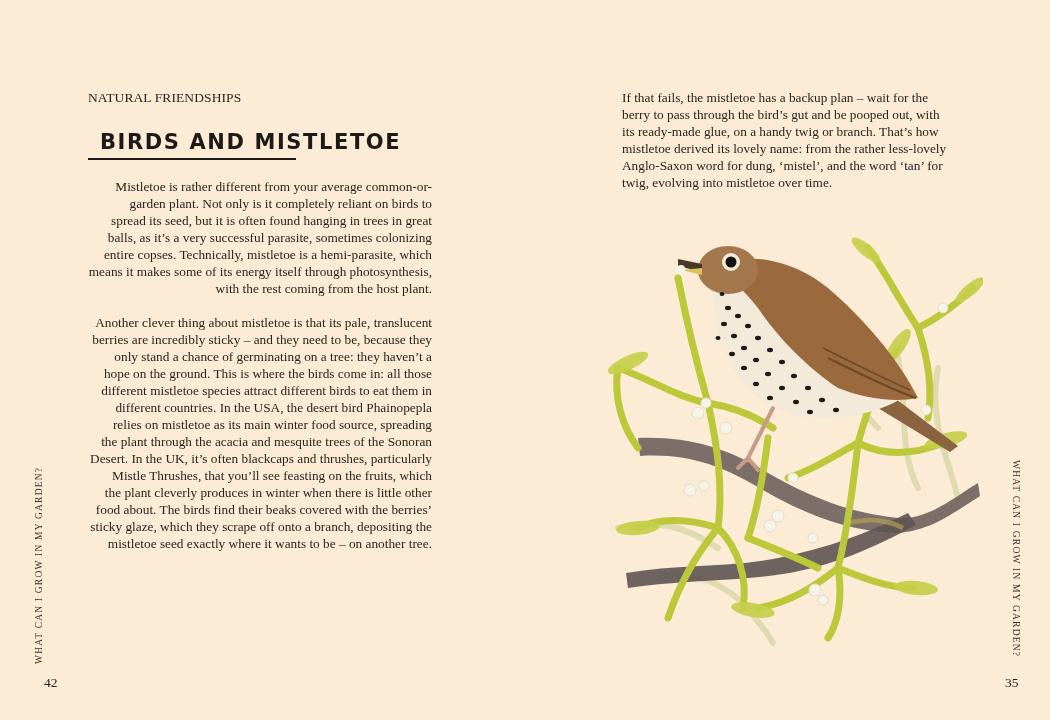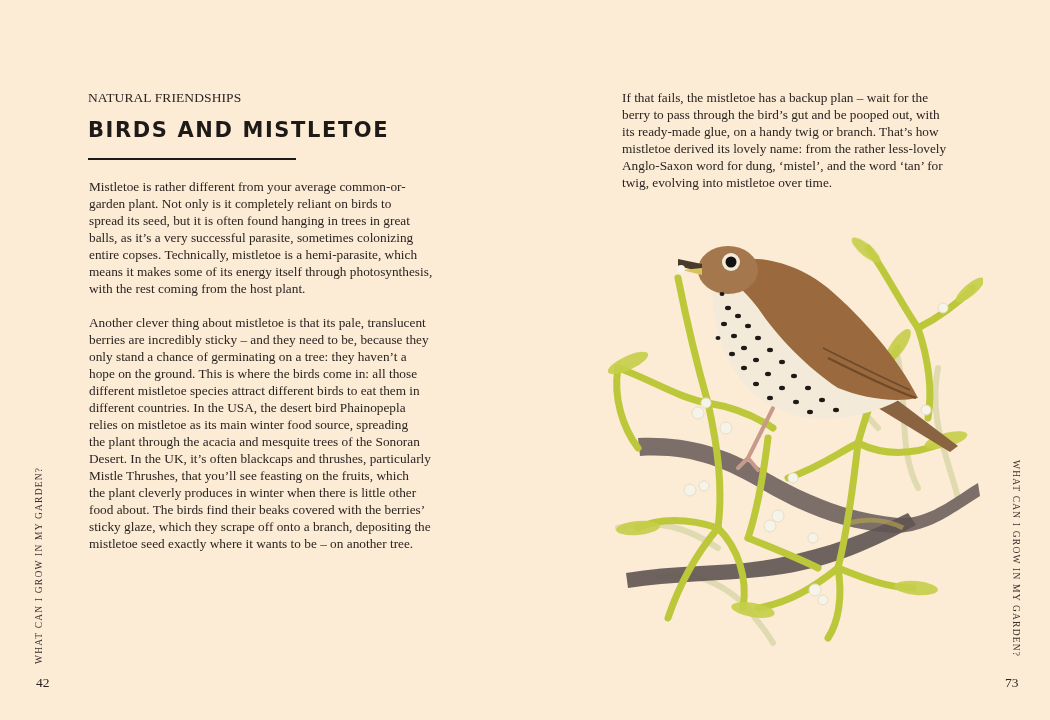--- a/index.html
+++ b/index.html
@@ -14,51 +14,51 @@
     .page { position: absolute; top: 0; height: 720px; }
     .page-left { left: 0; width: 525px; }
     .page-right { left: 525px; width: 525px; }
 
     .section-label {
       position: absolute; left: 88px; top: 90px;
       font-size: 13.5px; letter-spacing: 0.1px; color: #2a2420;
       white-space: nowrap;
     }
     .title {
-      position: absolute; left: 88px; top: 118px; margin: 0;
+      position: absolute; left: 88px; top: 118px; margin: 12px;
       font-family: "DejaVu Sans", "Liberation Sans", sans-serif;
       font-weight: bold; font-size: 21px; letter-spacing: 1.6px;
       color: #1e1a17; white-space: nowrap; text-align: center;
     }
     .title-rule {
       position: absolute; left: 88px; top: 158px;
       width: 208px; height: 2px; background: #1e1a17;
     }
     .body-col {
       position: absolute; font-size: 13.3px; line-height: 17px;
       color: #2a2420;
     }
-    .left-col { left: 89px; top: 178px; width: 350px; }
+    .left-col { left: 82px; top: 178px; width: 350px; text-align: right; }
     .right-col { left: 97px; top: 89px; width: 345px; }
     .body-col p { margin: 0 0 17.25px 0; white-space: pre-line; }
 
     .running-head {
       position: absolute; font-size: 9.5px; letter-spacing: 1.2px;
       color: #3a332d; white-space: nowrap;
     }
     .rh-left {
       left: 34px; top: 664px;
       transform-origin: 0 0; transform: rotate(-90deg);
     }
     .rh-right {
       left: 1021px; top: 460px;
       transform-origin: 0 0; transform: rotate(90deg);
     }
     .folio { position: absolute; top: 675px; font-size: 13.5px; color: #2a2420; }
-    .folio-left { left: 36px; }
+    .folio-left { left: 44px; }
     .folio-right { left: 1005px; }
 
     .illustration { position: absolute; left: 598px; top: 228px; width: 385px; height: 420px; }
   </style>
 </head>
 <body>
 
 <div class="spread">
 
   <div class="page page-left">
@@ -98,21 +98,21 @@
       <p>If that fails, the mistletoe has a backup plan – wait for the
 berry to pass through the bird’s gut and be pooped out, with
 its ready-made glue, on a handy twig or branch. That’s how
 mistletoe derived its lovely name: from the rather less-lovely
 Anglo-Saxon word for dung, ‘mistel’, and the word ‘tan’ for
 twig, evolving into mistletoe over time.</p>
     </div>
   </div>
 
   <div class="running-head rh-right">WHAT CAN  I GROW IN  MY GARDEN?</div>
-  <div class="folio folio-right">73</div>
+  <div class="folio folio-right">35</div>
 
   <svg class="illustration" viewBox="0 0 385 420" xmlns="http://www.w3.org/2000/svg">
 
     <g stroke="#d9d6a8" stroke-width="6" fill="none" stroke-linecap="round" opacity="0.8">
       <path d="M230 90 C240 140 250 170 280 200"></path>
       <path d="M300 130 C310 180 300 220 320 260"></path>
       <path d="M340 140 C330 190 350 230 360 270"></path>
       <path d="M20 300 C60 290 90 300 120 320"></path>
       <path d="M60 350 C100 340 130 360 150 380"></path>
       <path d="M150 380 C160 395 170 405 175 415"></path>

